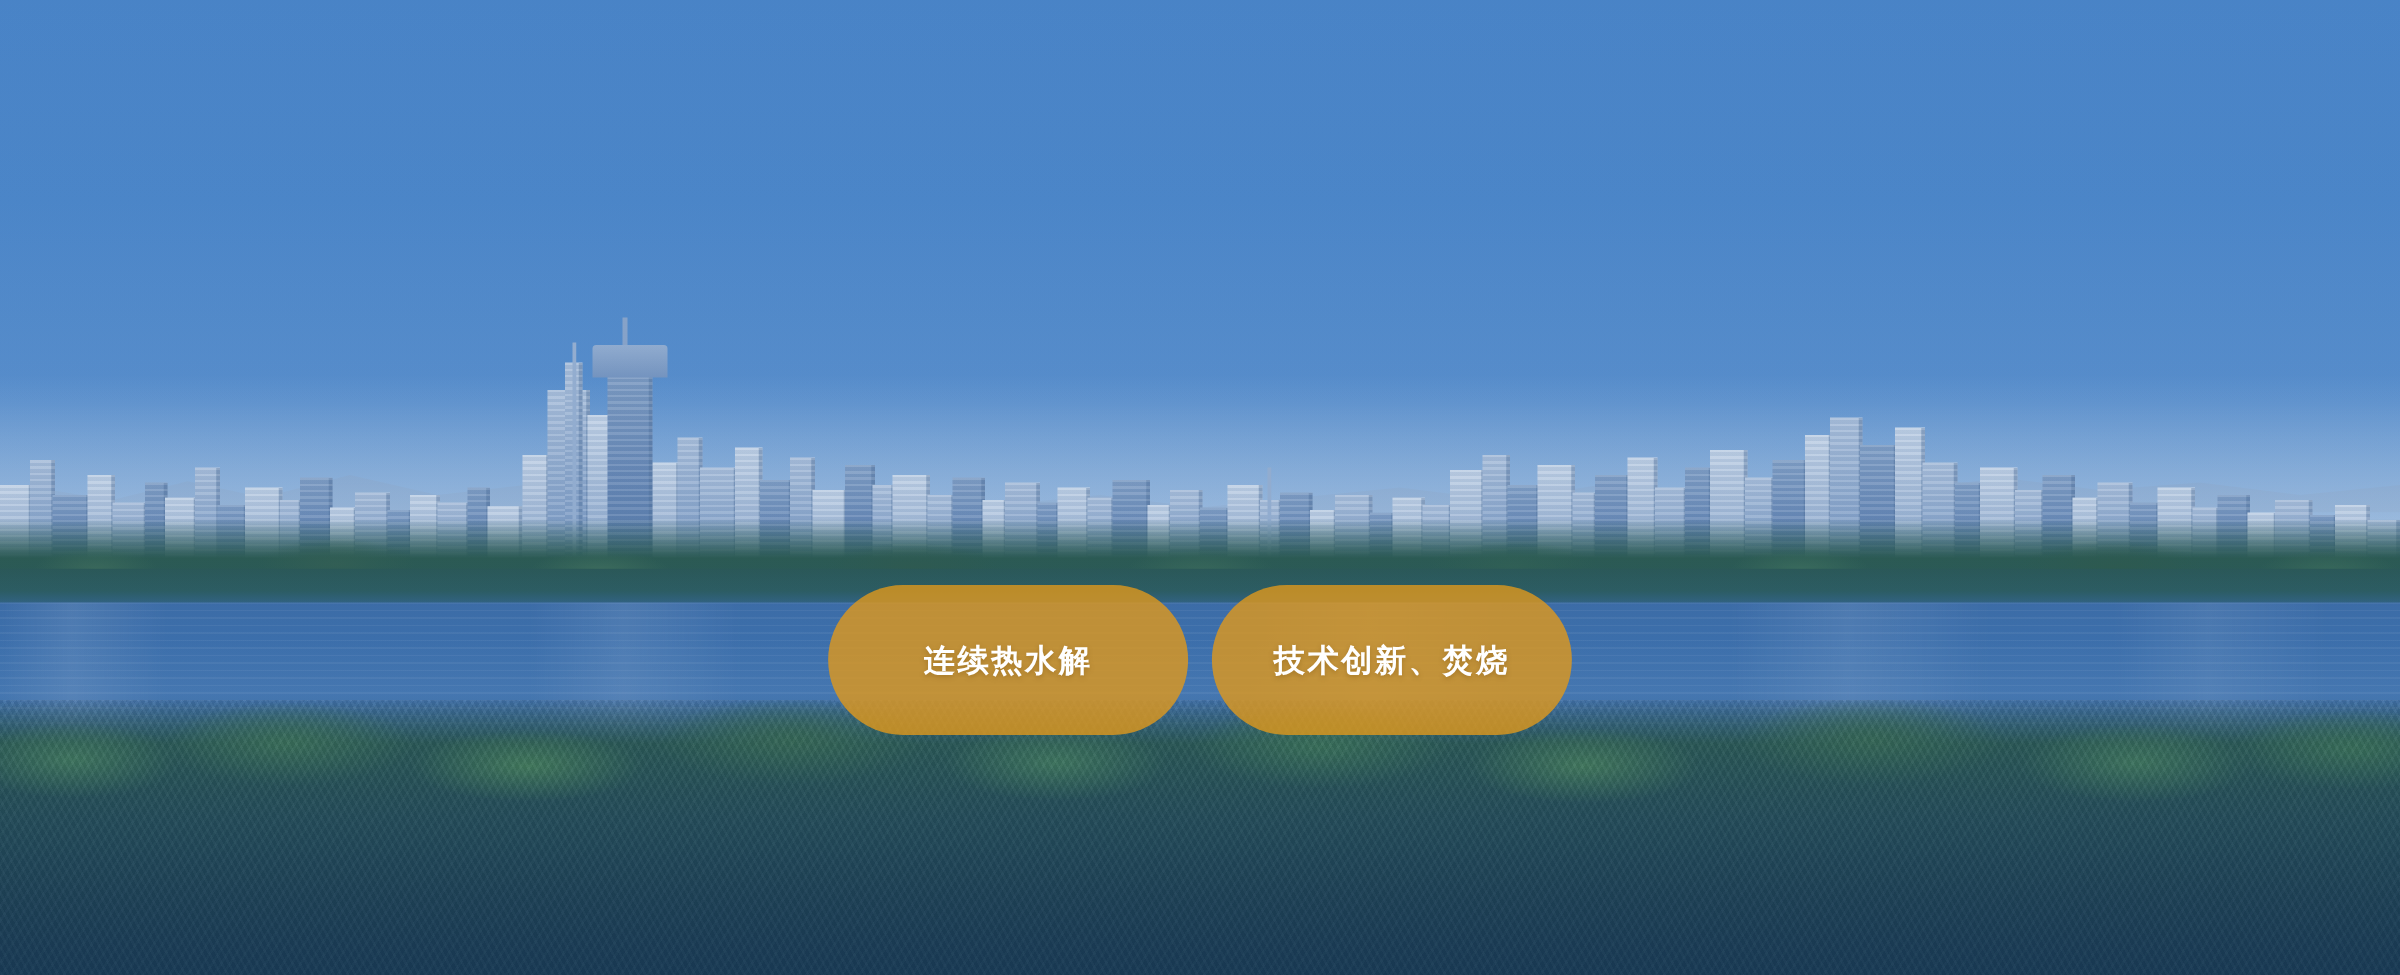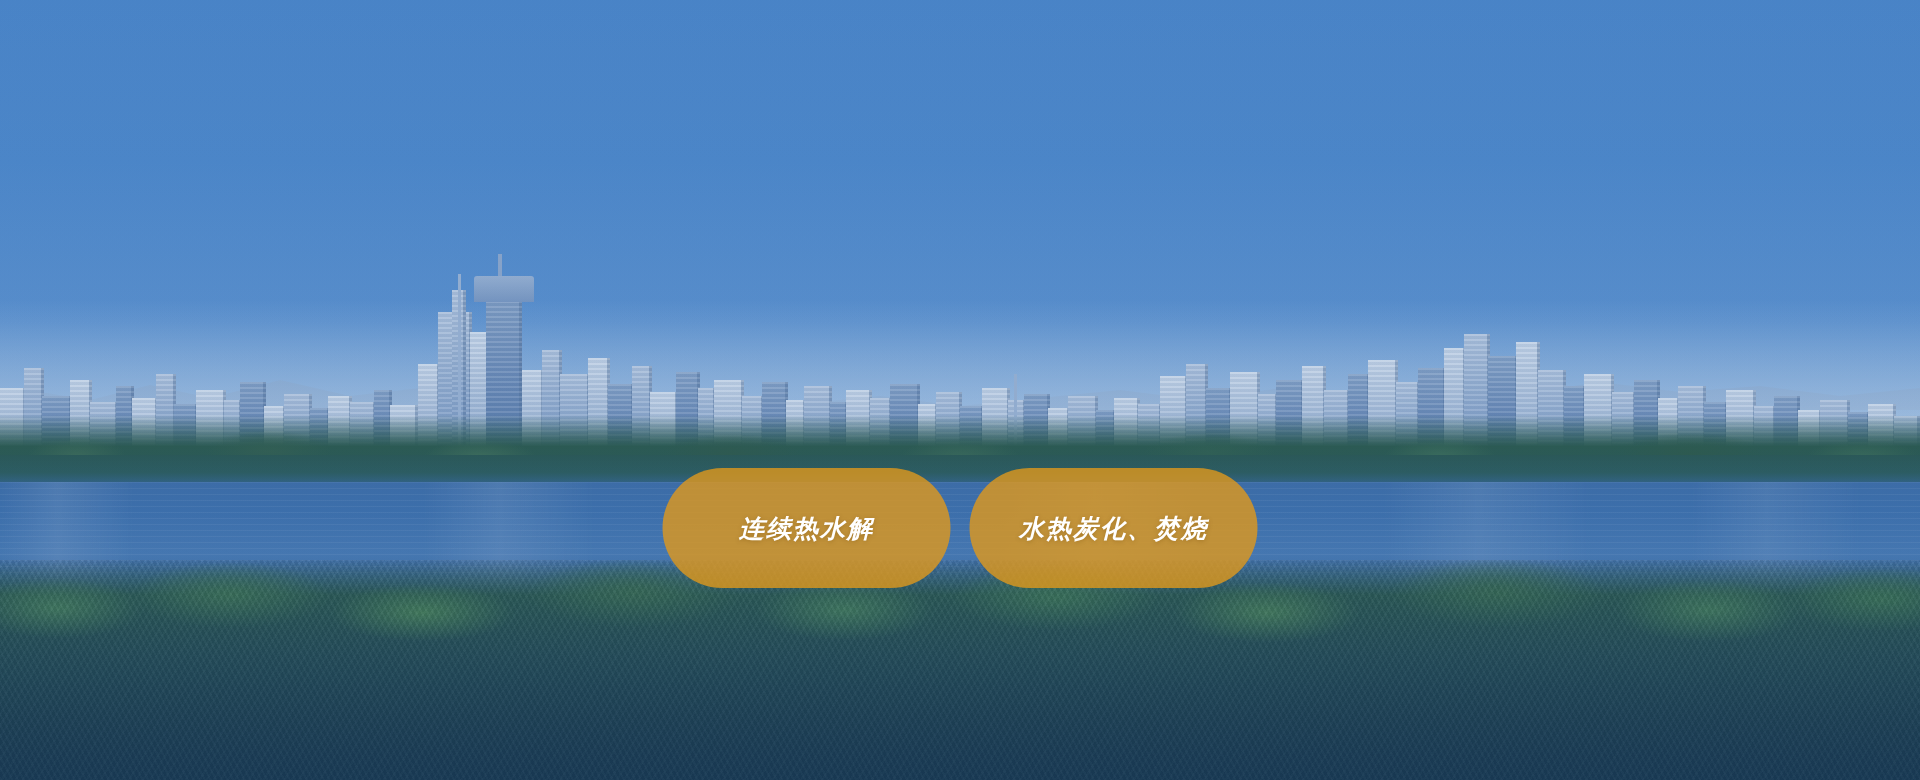--- a/index.html
+++ b/index.html
@@ -127,21 +127,21 @@
   }
   .subtitle {
     margin-top:26px;
     font-size:25px; font-weight:400; color:#ffffff;
     letter-spacing:2.2px; line-height:1;
     text-shadow:0 1px 5px rgba(20,50,90,.35);
   }
 
   .pills {
     position:absolute; top:468px; left:50%; transform:translateX(-50%);
-    display:flex; gap:19px;font-style:italic;
+    display:flex; gap:19px;
   }
   .pill {
     height:120px; display:flex; align-items:center; justify-content:center;
     border-radius:60px;
     background:rgba(224,152,27,.80);
     color:#fff; font-size:25px; font-weight:700; letter-spacing:2px;
     text-shadow:0 1px 4px rgba(110,70,10,.35);
     cursor:pointer; user-select:none;
   }
   .pill.w1 { width:288px; }
@@ -279,17 +279,17 @@
   <div class="grade"></div>
 
   <div class="content">
   </div>
 
   <div class="pills">
     <div class="pill w1">
       <span>连续热水解</span>
     </div>
     <div class="pill w3">
-      <span>水热炭化、焚烧</span>
+      <span>技术创新、焚烧</span>
     </div>
   </div>
 
 </div>
 
 </body></html>

